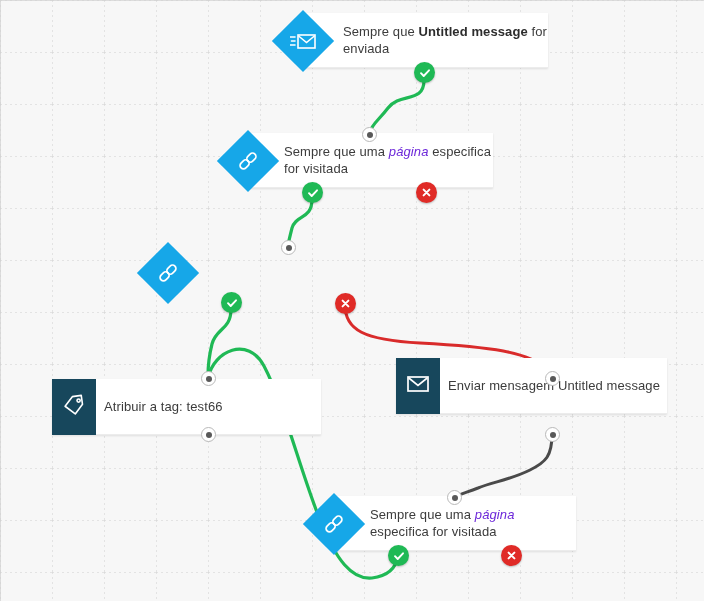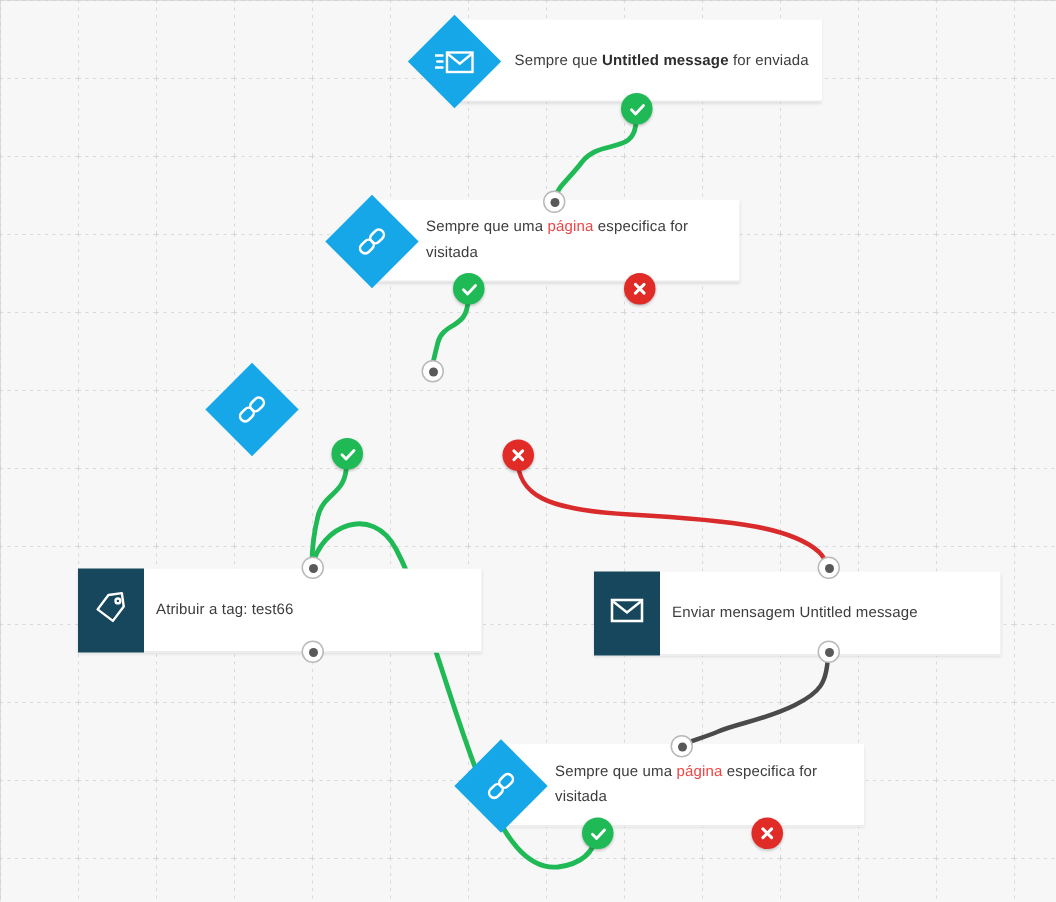--- a/index.html
+++ b/index.html
@@ -24,28 +24,28 @@
   svg.links{position:absolute;left:0;top:0;width:704px;height:601px;overflow:visible;}
   .card{
     position:absolute;
     background:#ffffff;
     box-shadow:0 1px 2px rgba(0,0,0,0.10), 0 0 0 0 rgba(0,0,0,0);
     border-bottom:1px solid #ececec;
     box-sizing:border-box;
     display:flex;align-items:center;
   }
   .card .label{
-    font-size:10px;
+    font-size:13px;
     line-height:17px;
     color:#3c3c3c;
     padding-left:0;
     letter-spacing:0.1px;
   }
   .card .label b{font-weight:bold;color:#2d2d2d;}
-  .card .label .lnk{color:#ef4444;}
+  .card .label .lnk{color:#6d28d9;font-style:italic;}
 
   .diamond{
     position:absolute;
     width:44px;height:44px;
     background:#16a7e8;
     transform:rotate(45deg);
     display:flex;align-items:center;justify-content:center;
   }
   .diamond .glyph{transform:rotate(-45deg);display:block;line-height:0;}
 
@@ -204,21 +204,21 @@
       <span>Atribuir a tag: test66</span>
     </div>
   </div>
   <div class="dot" style="left:201px;top:427px;">
       <i></i>
     </div>
 
   <div class="dot" style="left:545px;top:371px;">
       <i></i>
     </div>
-  <div class="card" style="left:396px;top:381px;width:271px;height:56px;">
+  <div class="card" style="left:396px;top:358px;width:271px;height:56px;">
     <div class="square" style="left:0;top:0;">
       <span>
         <svg width="24" height="20" viewBox="0 0 24 20">
           <rect x="2" y="3" width="20" height="14" fill="none" stroke="#fff" stroke-width="1.7"></rect>
           <path d="M2.8,4 L12,11.3 L21.2,4" fill="none" stroke="#fff" stroke-width="1.7"></path>
         </svg>
       </span>
     </div>
     <div class="label" style="padding-left:52px;">
       <span>Enviar mensagem Untitled message</span>

